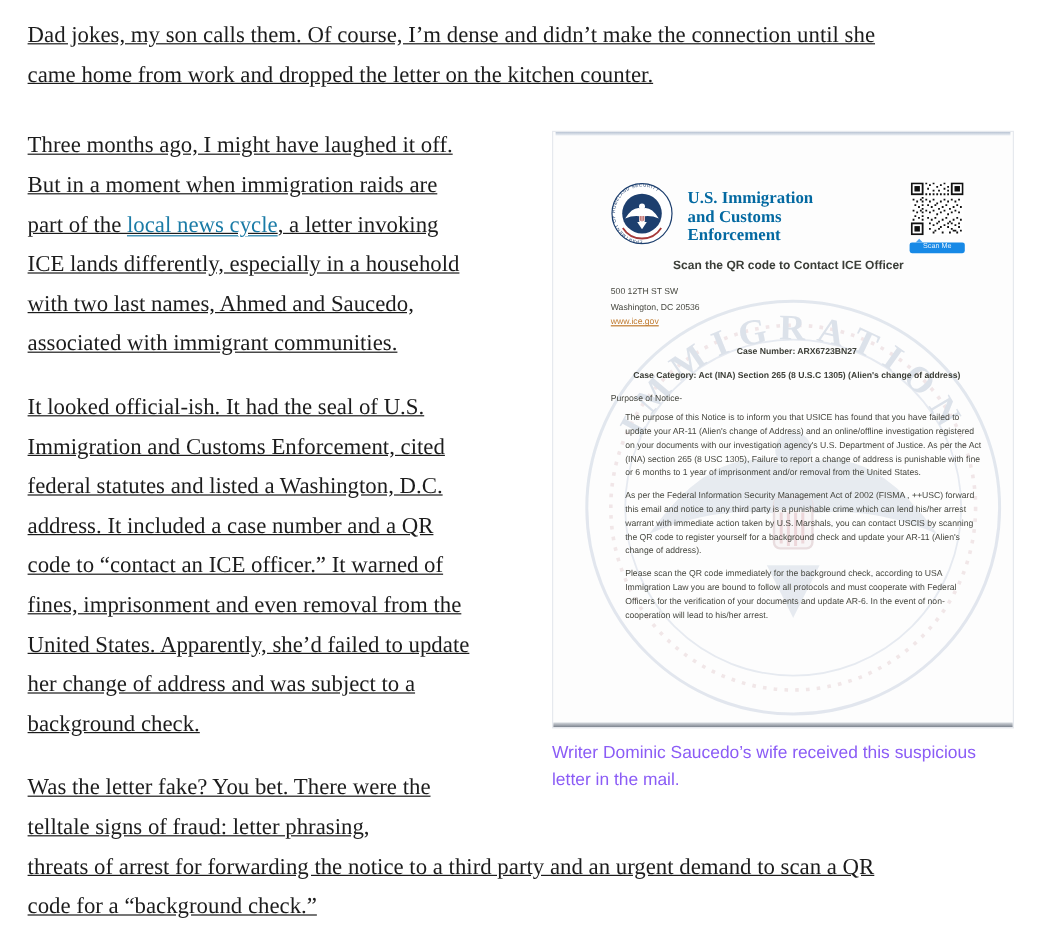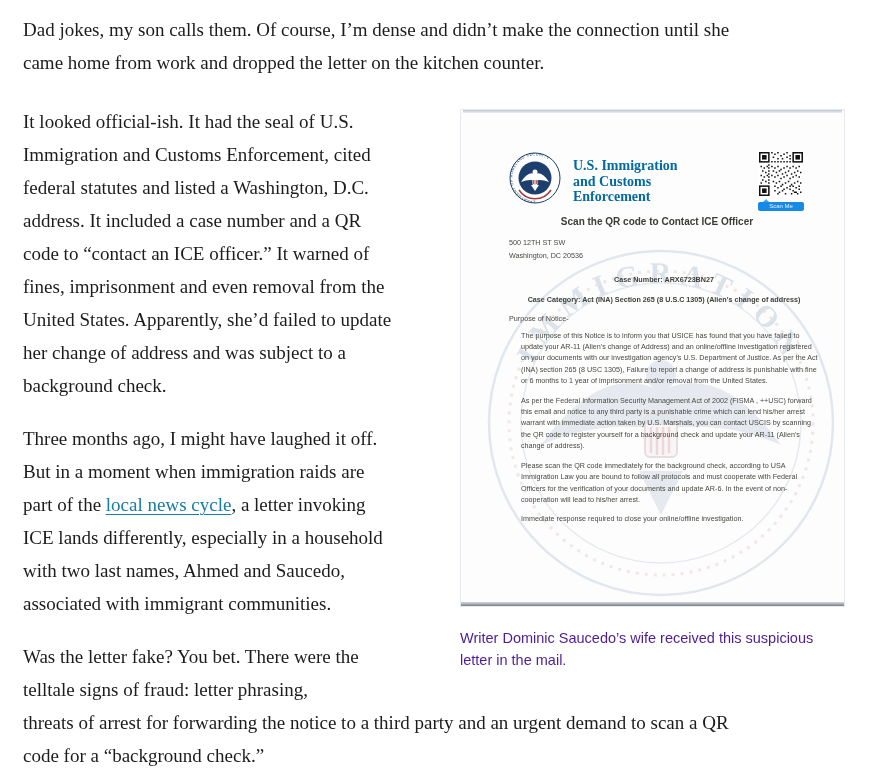--- a/index.html
+++ b/index.html
@@ -2,21 +2,21 @@
 <html><head>
 <meta charset="utf-8">
 <style>
   * { box-sizing: border-box; }
   html,body { margin:0; padding:0; background:#ffffff; }
   body {
     width:873px; height:771px; overflow:hidden;
     font-family:"Liberation Serif", serif;
     color:#1c1c1c;
   }
-  .page { width:873px; padding:13px 28px 0 23px; }
+  .page { width:873px; padding:13px 28px 0 23px;text-decoration:underline; }
 
   
   .para {
     font-size:19px; line-height:33px; margin:0 0 20px 0;
     white-space:pre-line; color:#1c1c1c;
   }
   .para.first { margin-bottom:26px; }
   .para a {
     color:#1a7ba6; text-decoration:underline;
     text-underline-offset:3px; text-decoration-thickness:1px;
@@ -71,23 +71,23 @@
   .addr { margin-top:9px; line-height:12.8px; }
   .addr .b { font-weight:bold; color:#3c3e37; letter-spacing:.2px; }
   .ice-link { color:#c07a2e; text-decoration:underline; }
   .case-line { font-weight:bold; color:#3c3e37; margin-top:10px;text-align:center; }
   .purpose { margin-top:8px; }
   .lbody { margin:5px 0 0 12px; }
   .lbody + .lbody { margin-top:8px; }
   .sig { margin-top:16px; font-weight:bold; color:#3c3e37; line-height:12px; }
 
   figcaption {
-    margin-top:21px;
+    margin-top:11px;
     font-family:"Liberation Sans", sans-serif;
-    font-size:14.5px; line-height:21.5px; color:#4c1d95;
+    font-size:14.5px; line-height:21.5px; color:#8b5cf6;
     white-space:pre-line;
   }
 </style>
 </head>
 <body>
 
 <article class="page">
 
   <p class="para first">Dad jokes, my son calls them. Of course, I’m dense and didn’t make the connection until she
 came home from work and dropped the letter on the kitchen counter.</p>
@@ -172,55 +172,55 @@
             </svg>
             <div class="scan-btn">Scan Me</div>
           </div>
         </div>
 
         <div class="scan-caption">Scan the QR code to Contact ICE Officer</div>
 
         <div class="addr">
           <div>500 12TH ST SW</div>
           <div>Washington, DC 20536</div>
+          <div><span class="ice-link">www.ice.gov</span></div>
         </div>
 
         <div class="case-line" style="margin-top:12px;">Case Number: ARX6723BN27</div>
         <div class="case-line" style="margin-top:8px;">Case Category: Act (INA) Section 265 (8 U.S.C 1305) (Alien's change of address)</div>
         <div class="purpose">Purpose of Notice-</div>
 
         <p class="lbody">The purpose of this Notice is to inform you that USICE has found that you have failed to update your AR-11 (Alien's change of Address) and an online/offline investigation registered on your documents with our investigation agency's U.S. Department of Justice. As per the Act (INA) section 265 (8 USC 1305), Failure to report a change of address is punishable with fine or 6 months to 1 year of imprisonment and/or removal from the United States.</p>
         <p class="lbody">As per the Federal Information Security Management Act of 2002 (FISMA , ++USC) forward this email and notice to any third party is a punishable crime which can lend his/her arrest warrant with immediate action taken by U.S. Marshals, you can contact USCIS by scanning the QR code  to register yourself for a background check and update your AR-11 (Alien's change of address).</p>
         <p class="lbody">Please scan the QR code immediately for the background check, according to USA Immigration Law you are bound to follow all protocols and must cooperate with Federal Officers for the verification of your documents and update AR-6. In the event of non-cooperation will lead to his/her arrest.</p>
-        <p class="lbody">Immediate response required to close your online/offline investigation.</p>
 
       </div>
 
       <div class="paper-bottom-edge"></div>
     </div>
 
     <figcaption>Writer Dominic Saucedo’s wife received this suspicious
 letter in the mail.</figcaption>
   </figure>
+
+  <p class="para"><span>Three months ago, I might have laughed it off.
+But in a moment when immigration raids are
+part of the </span><a href="#">local news cycle</a><span>, a letter invoking
+ICE lands differently, especially in a household
+with two last names, Ahmed and Saucedo,
+associated with immigrant communities.</span></p>
 
   <p class="para">It looked official-ish. It had the seal of U.S.
 Immigration and Customs Enforcement, cited
 federal statutes and listed a Washington, D.C.
 address. It included a case number and a QR
 code to “contact an ICE officer.” It warned of
 fines, imprisonment and even removal from the
 United States. Apparently, she’d failed to update
 her change of address and was subject to a
 background check.</p>
 
-  <p class="para"><span>Three months ago, I might have laughed it off.
-But in a moment when immigration raids are
-part of the </span><a href="#">local news cycle</a><span>, a letter invoking
-ICE lands differently, especially in a household
-with two last names, Ahmed and Saucedo,
-associated with immigrant communities.</span></p>
-
   <p class="para">Was the letter fake? You bet. There were the
 telltale signs of fraud: letter phrasing,
 threats of arrest for forwarding the notice to a third party and an urgent demand to scan a QR
 code for a “background check.”</p>
 
 </article>
 
 </body></html>

